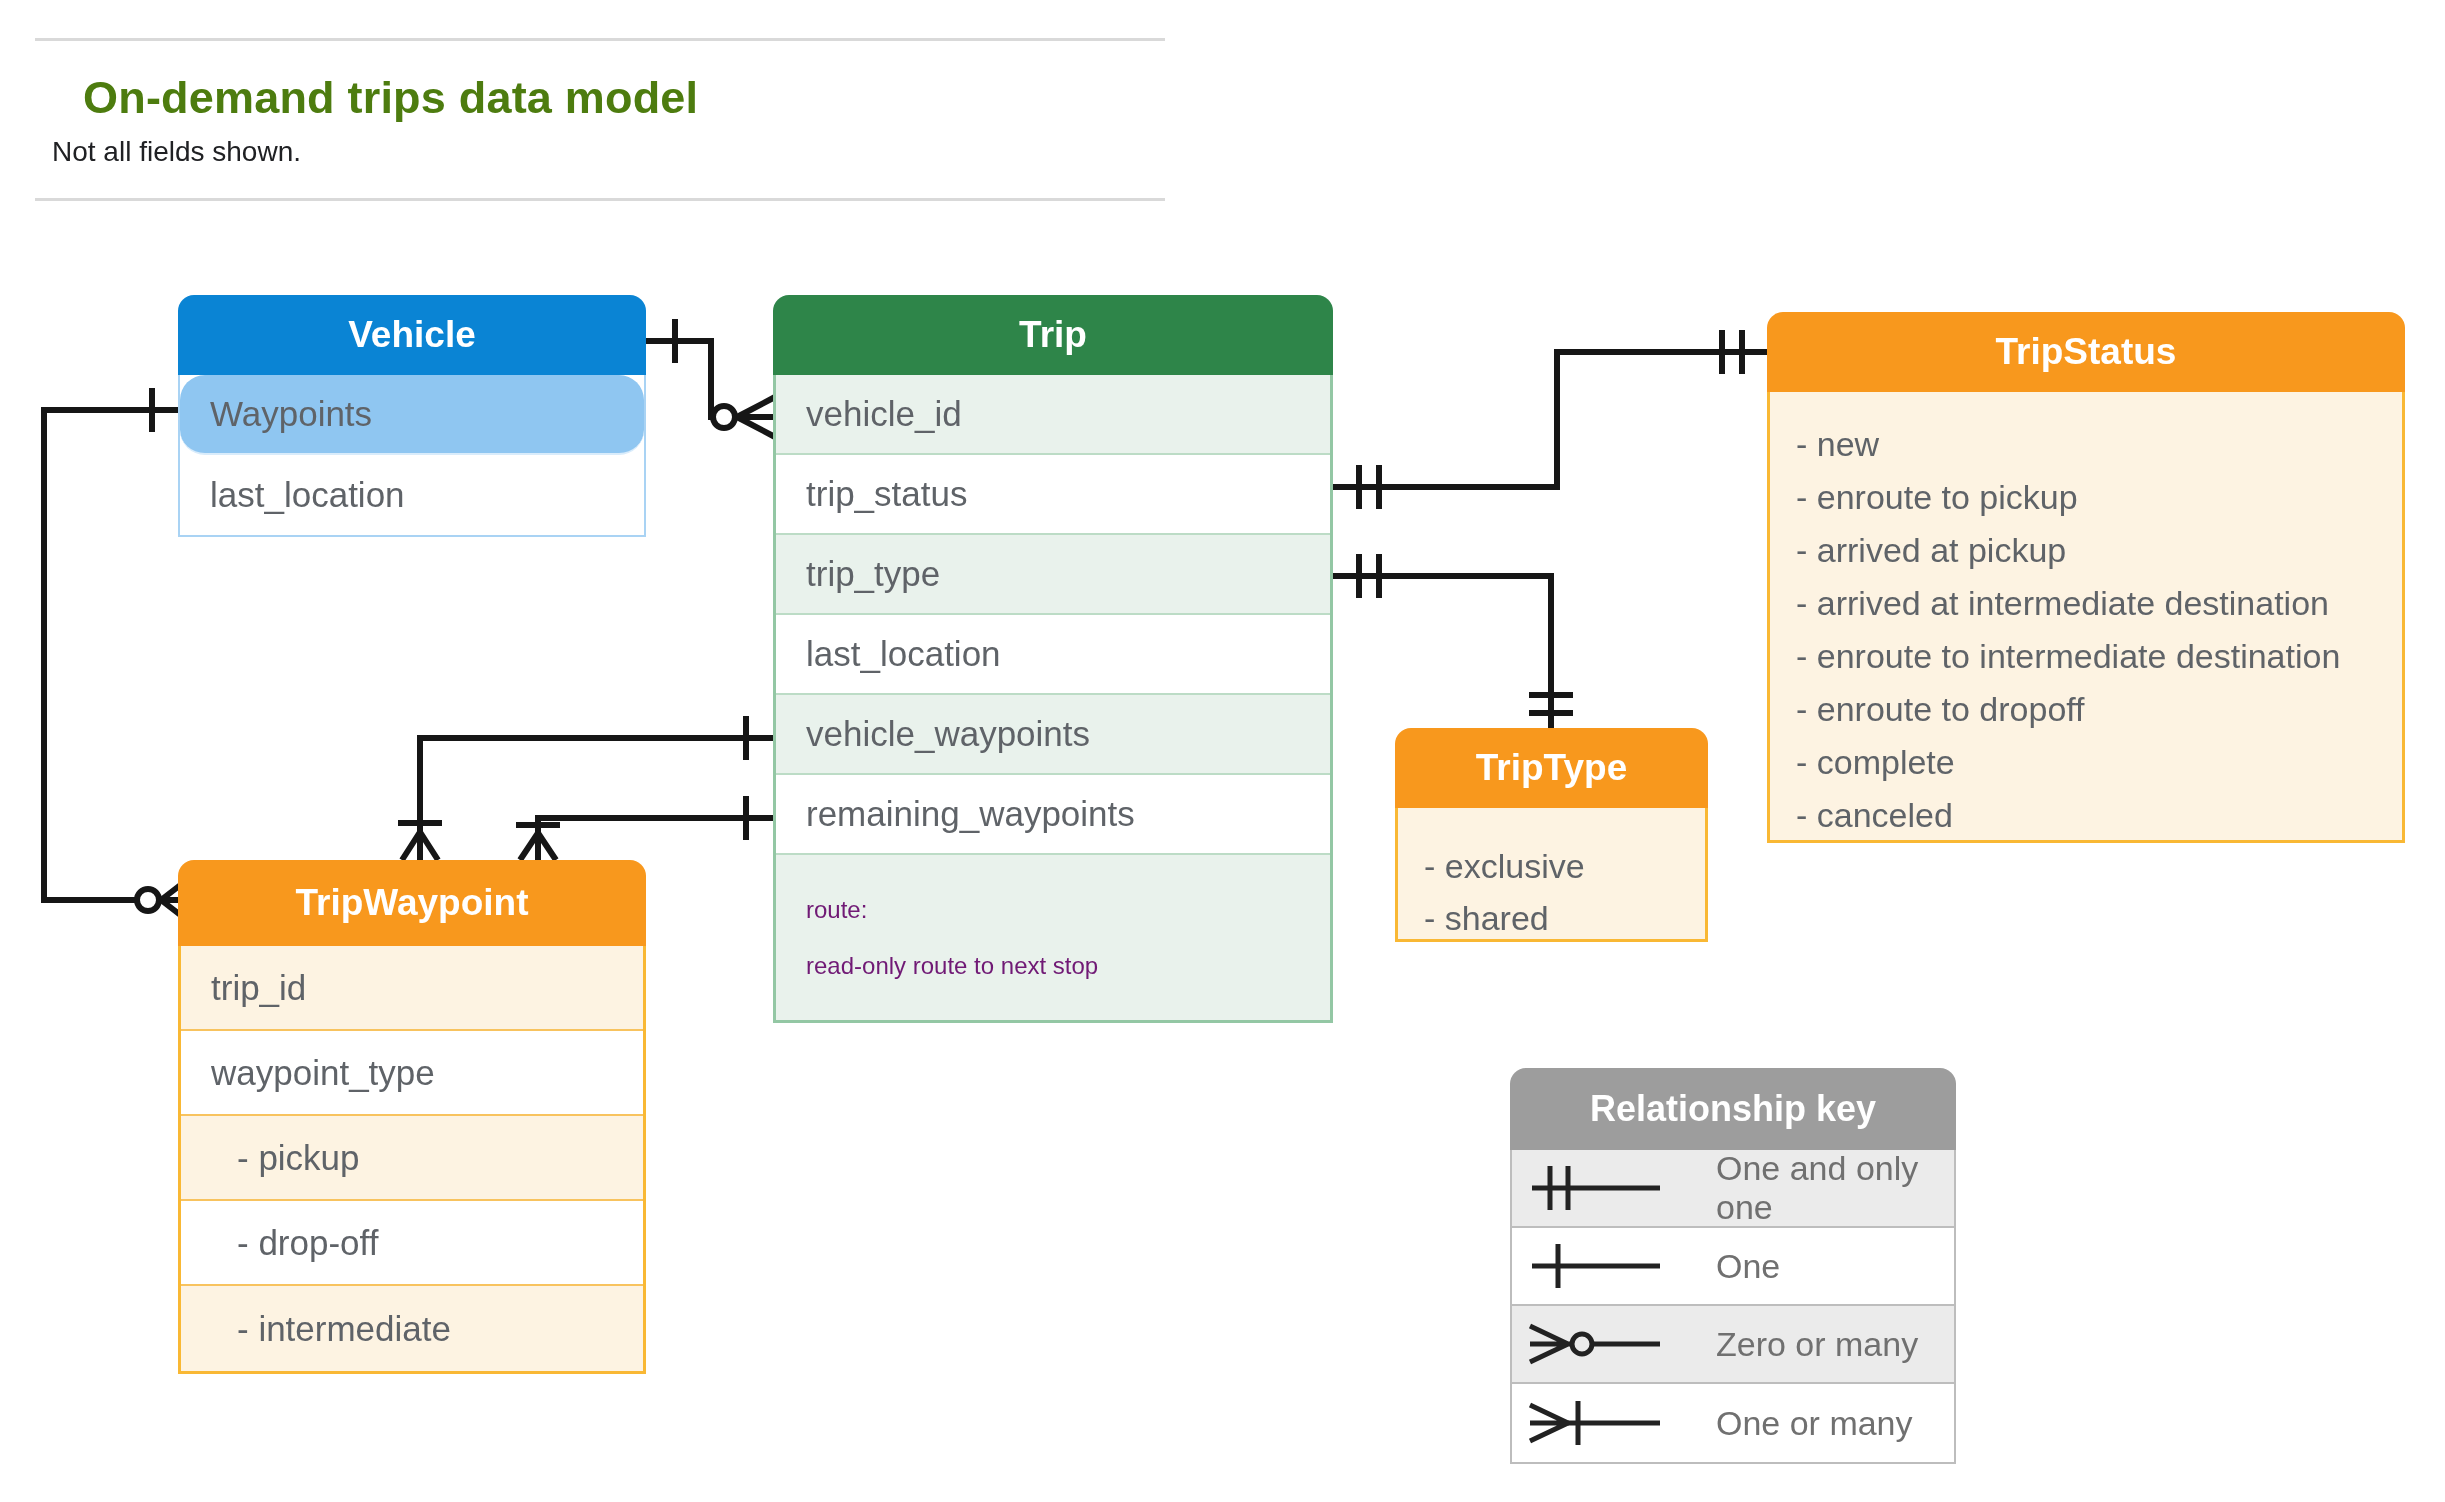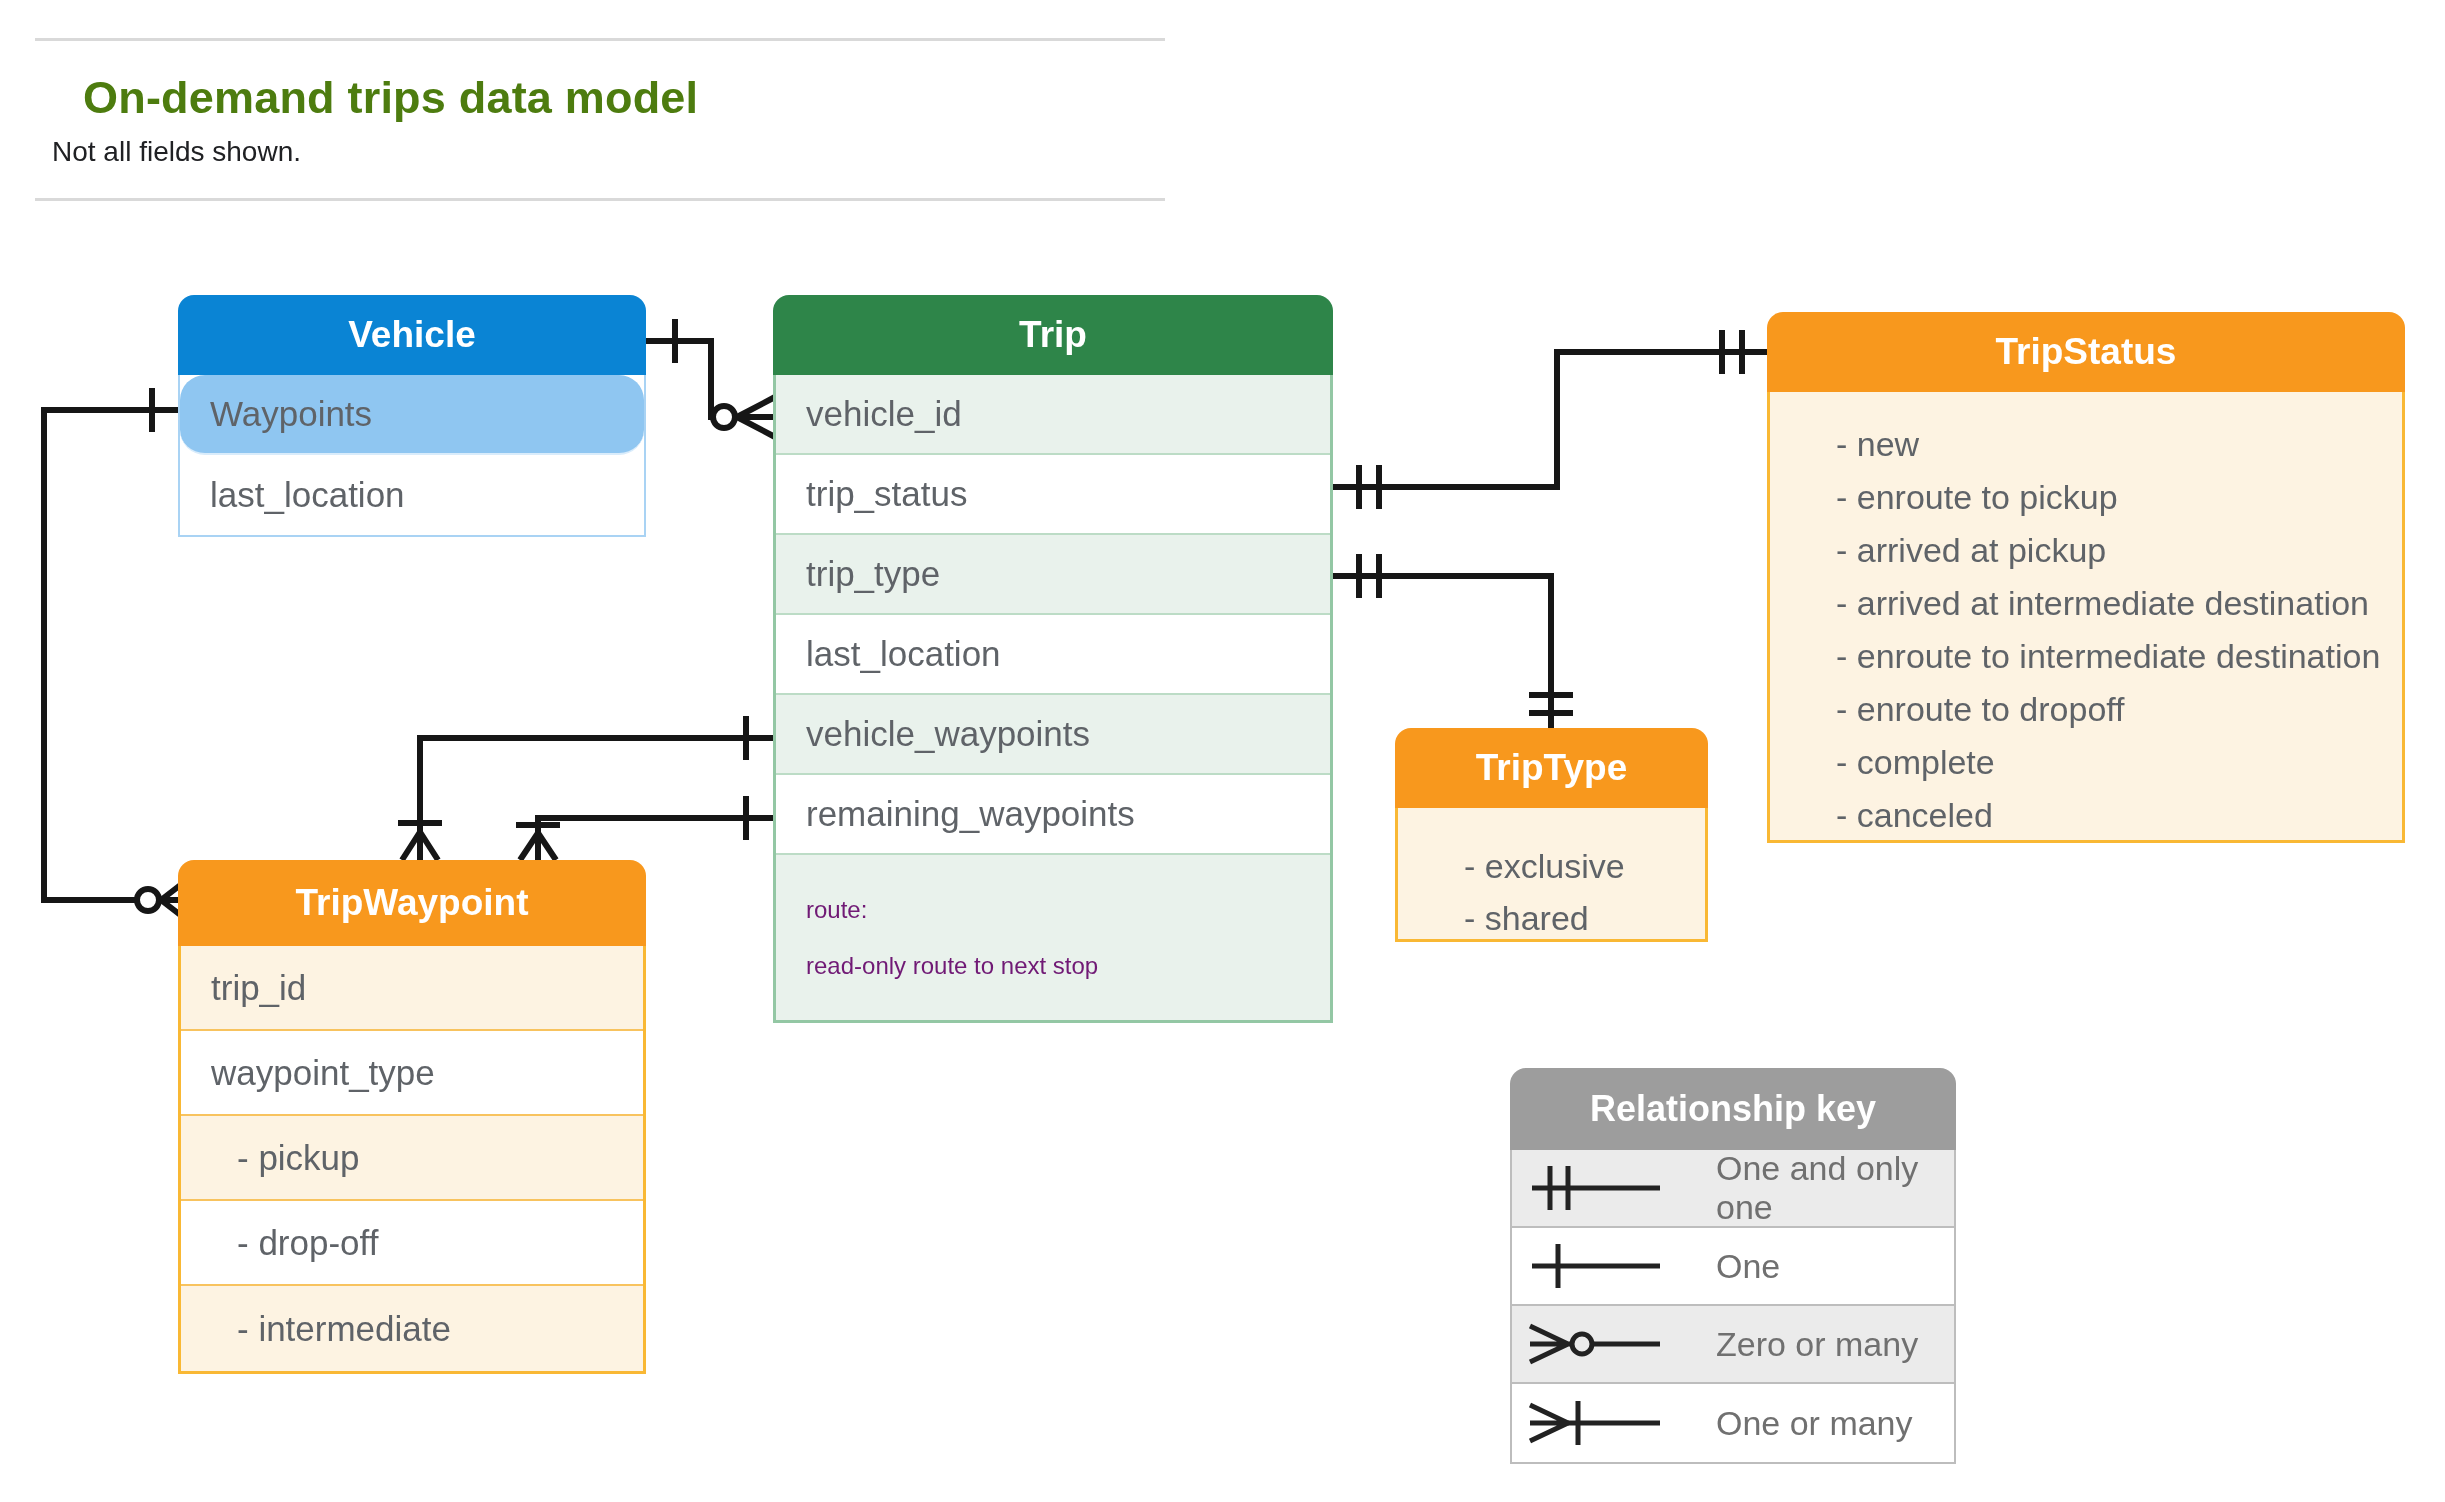--- a/index.html
+++ b/index.html
@@ -37,21 +37,21 @@
     align-items:flex-start;font-size:24px;color:#701a75;padding-left:30px;line-height:56px;
     box-sizing:border-box;}
 
   
   .orange .entity-header{background:#f8981d;}
   .orange .entity-body{border:3px solid #f9b834;border-top:none;background:#fdf3e2;}
   .row-cream{background:#fdf3e2;}
   .tripwaypoint .row{height:85px;border-bottom:2px solid #f8c35e;}
   .tripwaypoint .row:last-child{border-bottom:none;}
   .row-indent{padding-left:56px;}
-  .enum-list{padding:20px 0 0 26px;font-size:34px;color:#5f6368;line-height:54px;margin-left:40px;}
+  .enum-list{padding:20px 0 0 26px;font-size:34px;color:#5f6368;line-height:54px;}
 
   
   .legend .entity-header{background:#9d9d9d;height:82px;font-size:36px;}
   .legend .entity-body{border:2px solid #bdbdbd;border-top:none;}
   .legend-row{box-sizing:border-box;height:78px;display:flex;align-items:center;border-bottom:2px solid #bdbdbd;}
   .legend-row:last-child{border-bottom:none;}
   .legend-row-alt{background:#ebebeb;}
   .legend-label{font-size:34px;color:#707070;margin-left:46px;}
   .legend-symbol{width:150px;height:78px;flex:0 0 150px;margin-left:8px;}
 

